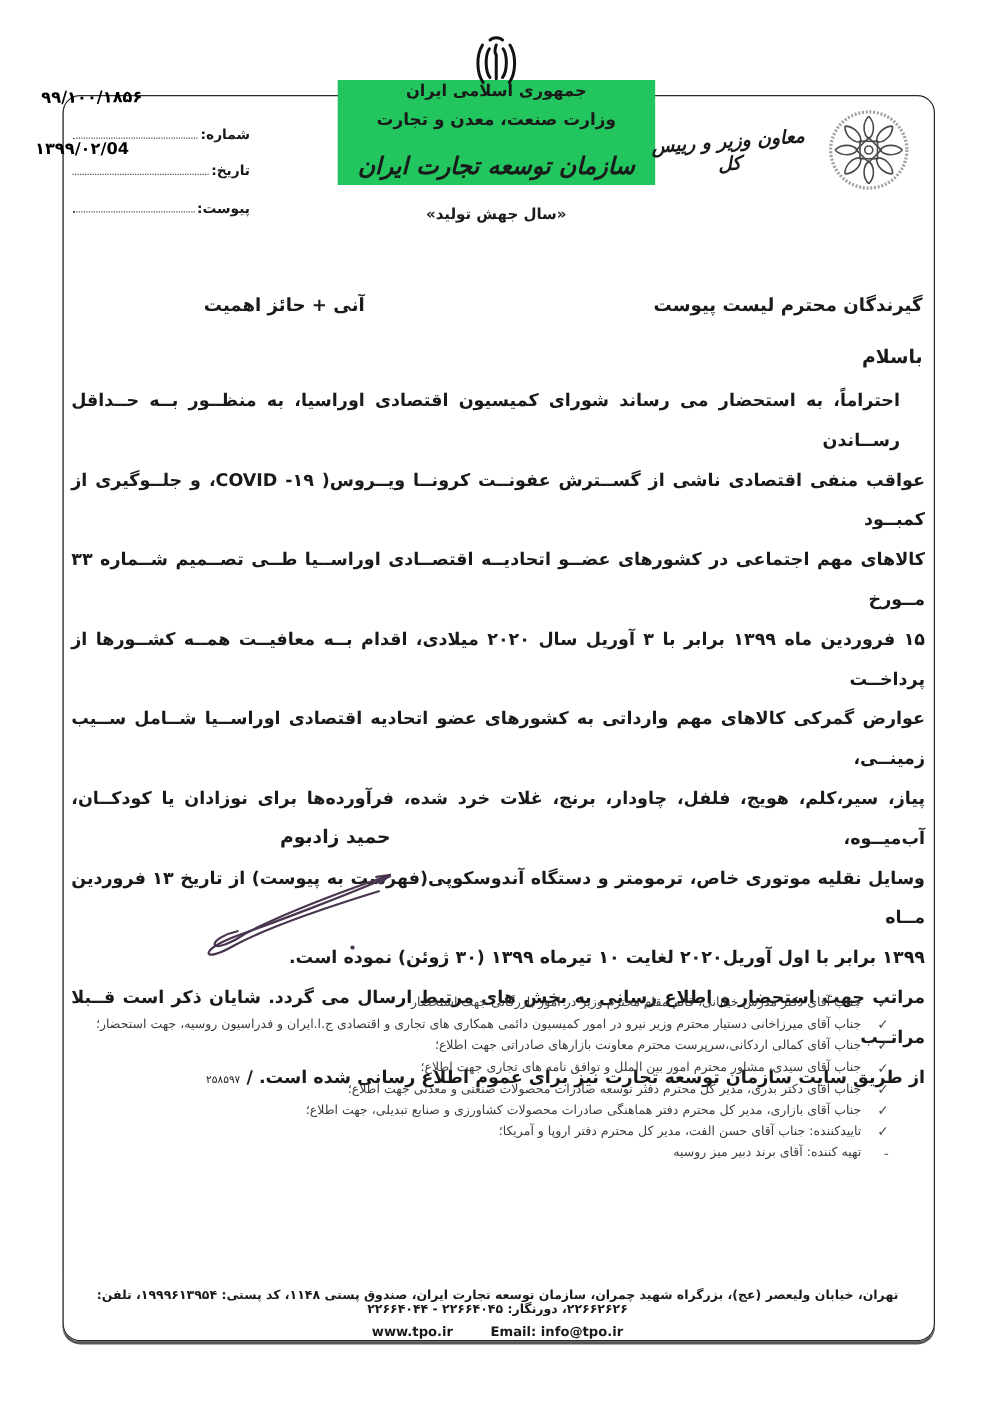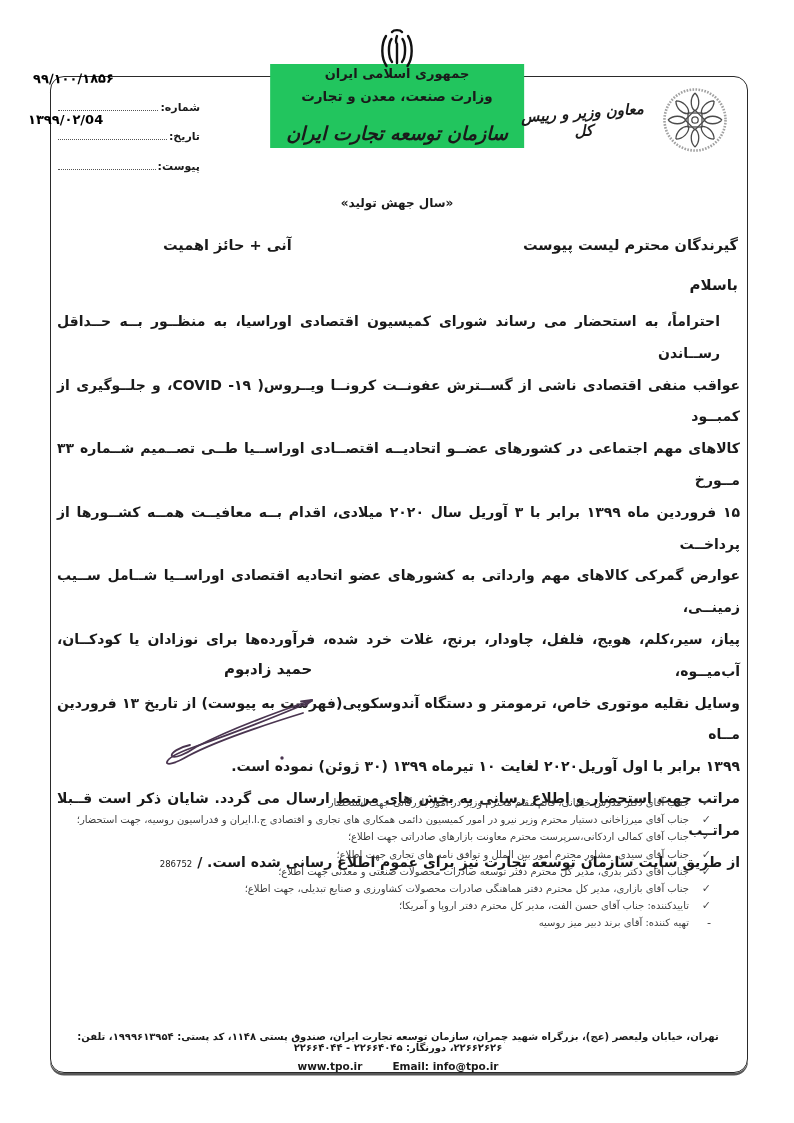--- a/index.html
+++ b/index.html
@@ -7,21 +7,21 @@
         font-family:"DejaVu Sans",sans-serif;color:#1a1a1a;}
   .frame{position:absolute;left:50px;top:76px;width:696px;height:995px;
          border:1.5px solid #2a2a2a;border-radius:14px;
          box-shadow:0 2.5px 0 0 rgba(45,45,45,.8);}
   .emblem{position:absolute;top:27px;left:50%;transform:translateX(-50%);z-index:3;}
   .head-center{position:absolute;top:64px;left:50%;transform:translateX(-50%);
                z-index:2;background:#22c55e;padding:2px 16px 4px;text-align:center;direction:rtl;}
   .gov1{font-size:13px;font-weight:bold;}
   .gov2{font-size:13.5px;font-weight:bold;margin-top:7px;}
   .org{font-size:19px;font-weight:bold;margin-top:18px;letter-spacing:.5px;font-style:italic;}
-  .slogan{position:absolute;top:196px;left:0;width:100%;text-align:center;
+  .slogan{position:absolute;top:164px;left:0;width:100%;text-align:center;
           font-size:12px;font-weight:bold;z-index:2;direction:rtl;}
   .meta{position:absolute;top:84px;left:58px;width:142px;z-index:4;direction:rtl;}
   .meta-row{display:flex;align-items:flex-end;height:29.5px;}
   .meta-label{font-size:11px;font-weight:bold;white-space:nowrap;}
   .meta-dots{flex:1;border-bottom:1.3px dotted #555;margin:0 2px 3px 0;}
   .stamp{position:absolute;z-index:5;font-size:13px;font-weight:600;
          letter-spacing:3.5px;direction:ltr;color:#000000;}
   .stamp-number{top:71px;left:33px;transform:rotate(-.5deg);}
   .stamp-date{top:112px;left:28px;}
   .deputy{position:absolute;top:104px;left:516px;width:134px;text-align:center;
@@ -128,21 +128,21 @@
     <div class="jline">عواقب منفی اقتصادی ناشی از گســترش عفونــت کرونــا ویــروس( ‪COVID -۱۹‬، و جلــوگیری از کمبــود</div>
     <div class="jline">کالاهای مهم اجتماعی در کشورهای عضــو اتحادیــه اقتصــادی اوراســیا طــی تصــمیم شــماره ۳۳ مــورخ</div>
     <div class="jline">۱۵ فروردین ماه ۱۳۹۹ برابر با ۳ آوریل سال ۲۰۲۰ میلادی، اقدام بــه معافیــت همــه کشــورها از پرداخــت</div>
     <div class="jline">عوارض گمرکی کالاهای مهم وارداتی به کشورهای عضو اتحادیه اقتصادی اوراســیا شــامل ســیب زمینــی،</div>
     <div class="jline">پیاز، سیر،کلم، هویج، فلفل، چاودار، برنج، غلات خرد شده، فرآورده‌ها برای نوزادان یا کودکــان، آب‌میــوه،</div>
     <div class="jline">وسایل نقلیه موتوری خاص، ترمومتر و دستگاه آندوسکوپی(فهرست به پیوست) از تاریخ ۱۳ فروردین مــاه</div>
     <div class="sline">۱۳۹۹ برابر با اول آوریل۲۰۲۰ لغایت ۱۰ تیرماه ۱۳۹۹ (۳۰ ژوئن) نموده است.</div>
     <div class="jline">مراتب جهت استحضار و اطلاع رسانی به بخش های مرتبط ارسال می گردد. شایان ذکر است قــبلا مراتــب</div>
     <div class="sline">
       <span>از طریق سایت سازمان توسعه تجارت نیز برای عموم اطلاع رسانی شده است. /</span>
-      <span class="docnum">286752</span>
+      <span class="docnum">۲۵۸۵۹۷</span>
     </div>
   </div>
 
   <div class="sig-name">حمید زادبوم</div>
   <div class="sig-svg">
     <svg width="172" height="86" viewBox="0 0 172 86">
       <g fill="none" stroke="#4a3550" stroke-width="1.8" stroke-linecap="round">
         <path d="M152,16 C120,30 62,52 34,62 C20,67 8,73 7,77 C6,81 16,78 28,71 C58,55 104,40 143,28"></path>
         <path d="M30,60 C20,62 10,68 12,71 C14,74 26,69 36,62 C70,44 120,26 152,15"></path>
         <path d="M152,15 L141,16.5"></path>

